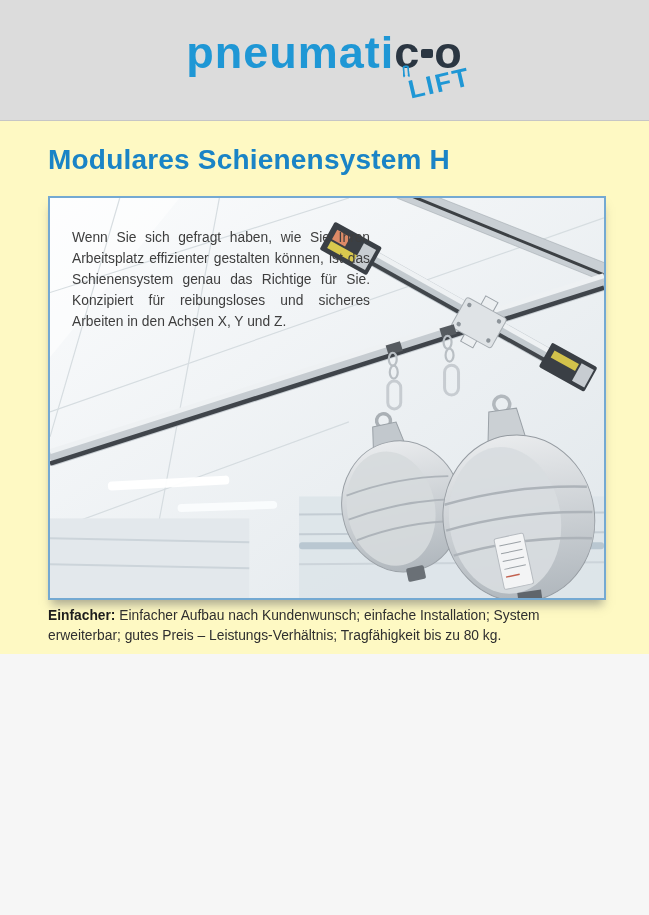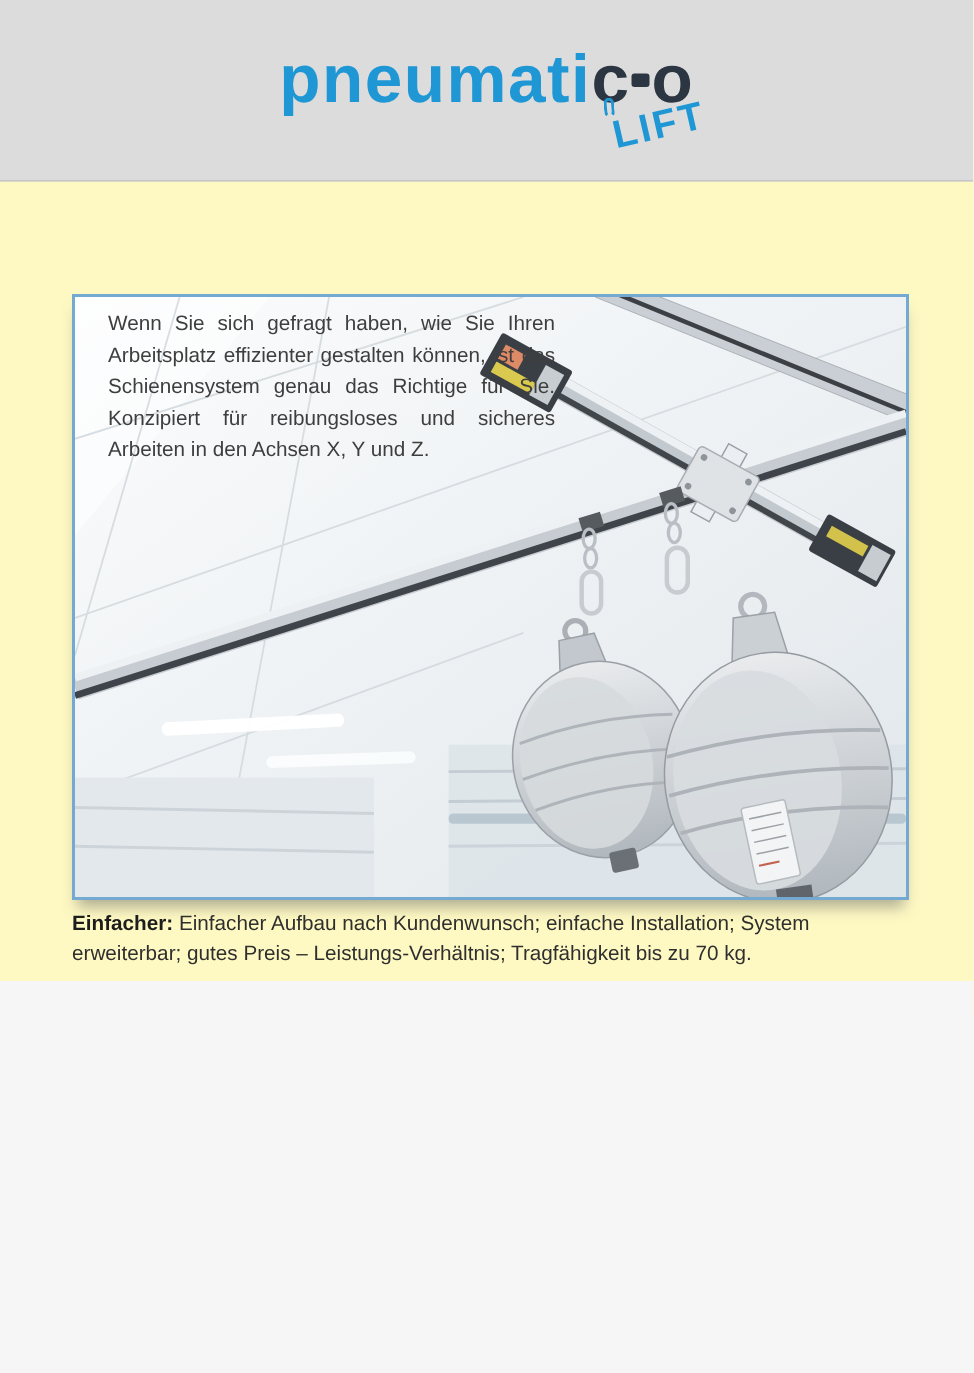--- a/index.html
+++ b/index.html
@@ -27,21 +27,21 @@
            color:#1a84c6; letter-spacing:0.2px; }
 
   
   .photo { position:absolute; border:2px solid #74a9d2; background:#eef1f4; overflow:hidden;
            box-shadow:0 8px 9px -3px rgba(100,100,100,0.5); }
   .photo svg { display:block; width:100%; height:100%; }
   .main-photo  { left:48px;  top:196px; width:558px; height:404px; }
   .photo-left  { left:48px;  top:668px; width:280px; height:199px; }
   .photo-right { left:336px; top:668px; width:285px; height:199px; }
 
-  .overlay { position:absolute; left:22px; top:8px; width:298px; color:#3e3e3e;
+  .overlay { position:absolute; left:22px; top:30px; width:298px; color:#3e3e3e;
              font-size:13.8px; line-height:1.52; text-align:justify; }
   .overlay .cta { margin-top:15px; font-weight:bold; color:#2d2d2d; }
 
   
   .benefits { position:absolute; left:48px; top:606px; width:566px; color:#2f2f2f;
               font-size:13.8px; line-height:1.48; }
   .benefits b { color:#1d1d1d; }
 </style>
 </head>
 <body>
@@ -50,20 +50,21 @@
 
   <div class="header">
     <div class="logo">
       <span class="lb">pneumati</span><span class="ld">c</span><span class="dash"></span><span class="ld">o</span>
     </div>
     <div class="lift">
       <span class="hook"></span><span>LIFT</span>
     </div>
   </div>
 
+  <h1 class="title">Modulares Schienensystem H</h1>
 
   <div class="photo main-photo">
     <svg viewBox="0 0 556 402" preserveAspectRatio="none">
       <defs>
         <linearGradient id="gCeil" x1="0" y1="0" x2="1" y2="1">
           <stop offset="0" stop-color="#fbfcfd"></stop>
             <stop offset="1" stop-color="#e1e7eb"></stop>
         </linearGradient>
         <linearGradient id="gDrum" x1="0" y1="0" x2="0" y2="1">
           <stop offset="0" stop-color="#e9ebed"></stop>
@@ -172,21 +173,21 @@
         </g>
         <rect x="458" y="396" width="24" height="10" fill="#5f656b"></rect>
       </g>
     </svg>
 
     <div class="overlay">
       <p>Wenn Sie sich gefragt haben, wie Sie Ihren Arbeitsplatz effizienter gestalten können, ist das Schienensystem genau das Richtige für Sie. Konzipiert für reibungsloses und sicheres Arbeiten in den Achsen X, Y und Z.</p>
     </div>
   </div>
 
-  <p class="benefits"><b>Einfacher:</b><span> Einfacher Aufbau nach Kundenwunsch; einfache Installation; System erweiterbar; gutes Preis – Leistungs-Verhältnis; Tragfähigkeit bis zu 70 kg.</span></p>
+  <p class="benefits"><b>Einfacher:</b><span> Einfacher Aufbau nach Kundenwunsch; einfache Installation; System erweiterbar; gutes Preis – Leistungs-Verhältnis; Tragfähigkeit bis zu 80 kg.</span></p>
 
   <div class="photo photo-left">
     <svg viewBox="0 0 279 198" preserveAspectRatio="none">
       <defs>
         <linearGradient id="gCeil2" x1="0" y1="0" x2="1" y2="1">
           <stop offset="0" stop-color="#fbfcfd"></stop>
             <stop offset="1" stop-color="#e6eaee"></stop>
         </linearGradient>
         <linearGradient id="gGold" x1="0" y1="0" x2="0" y2="1">
           <stop offset="0" stop-color="#e9d47c"></stop>

